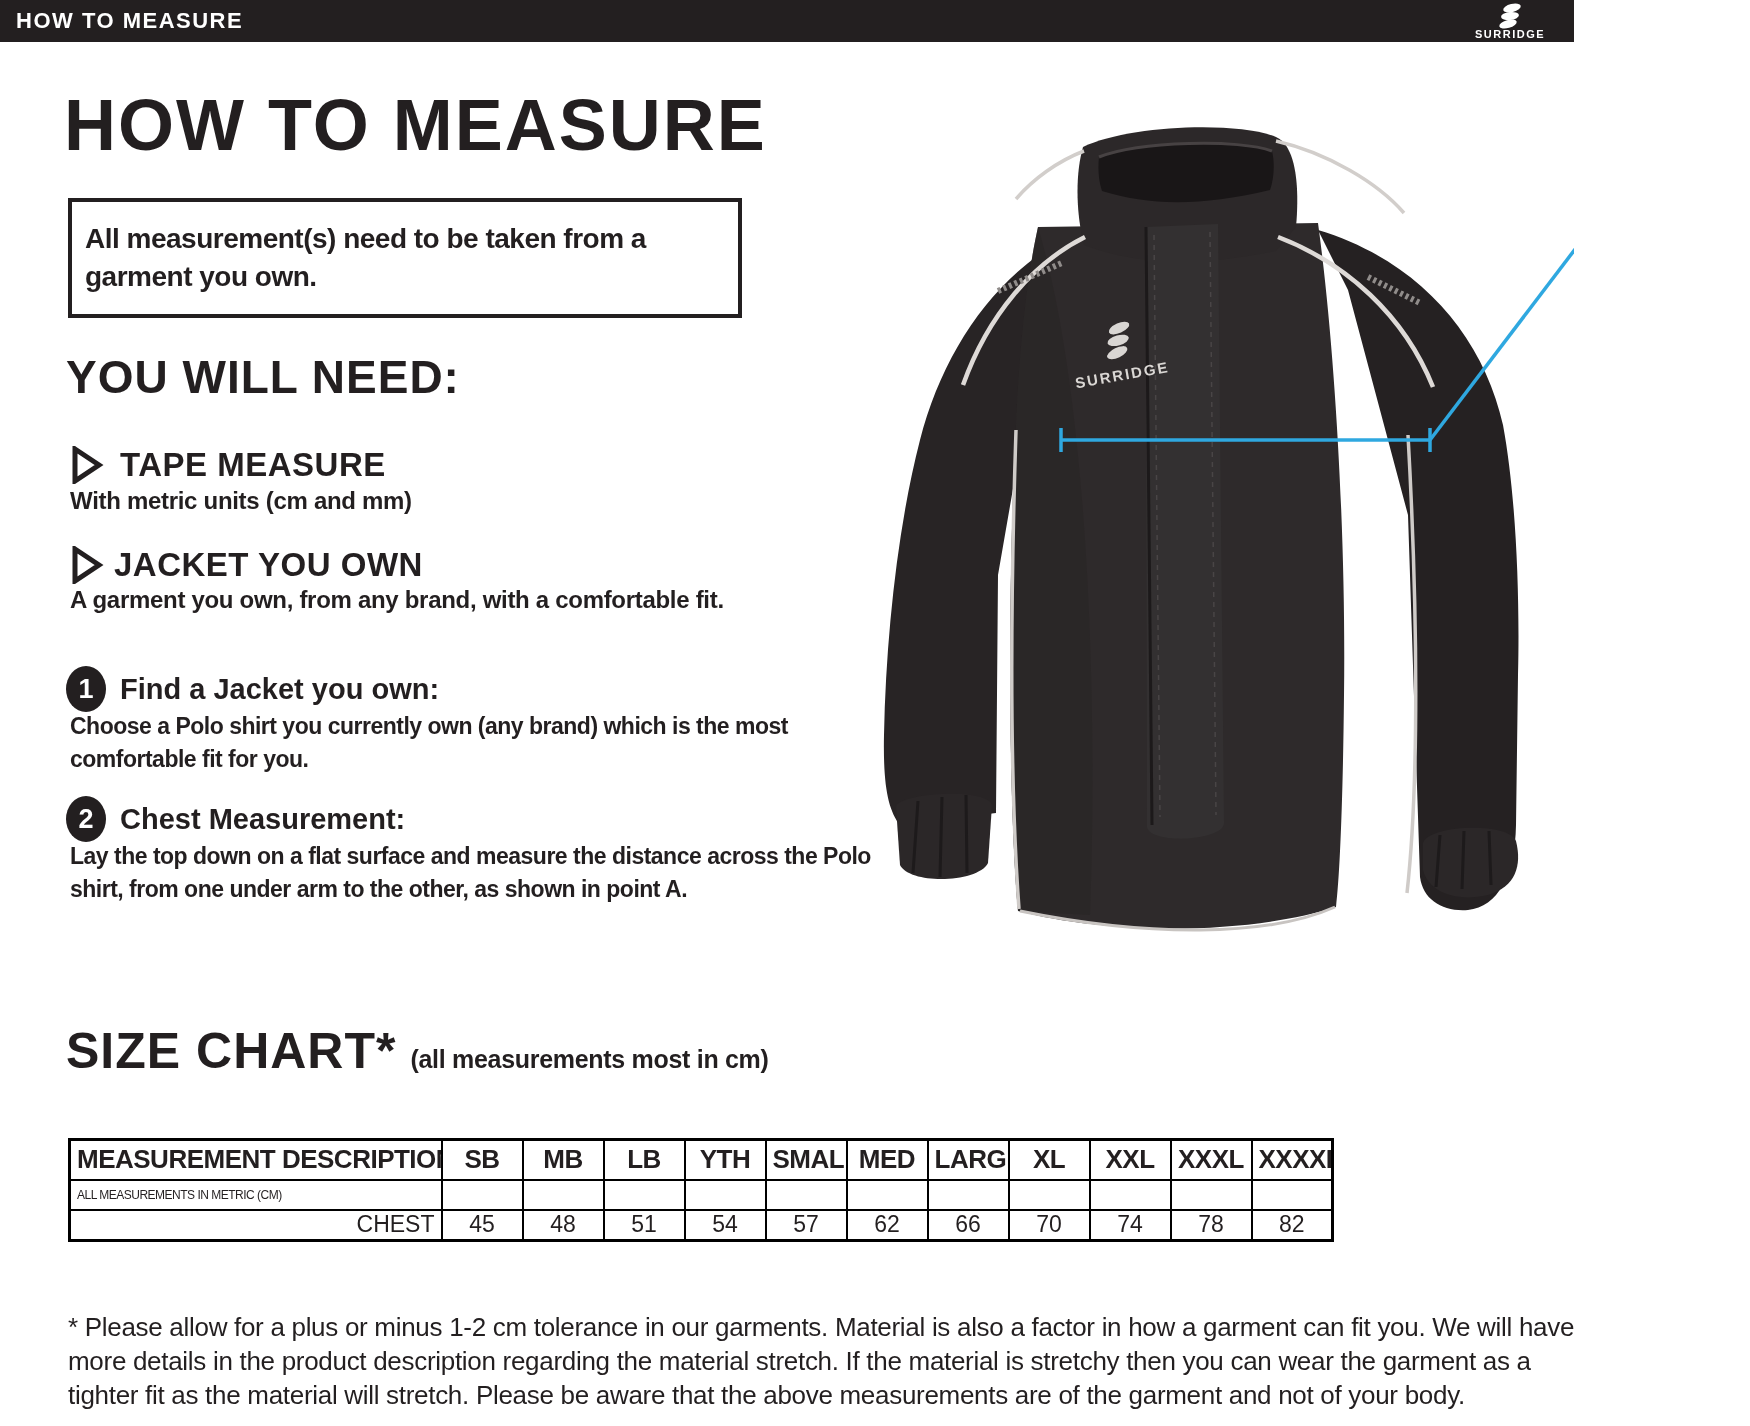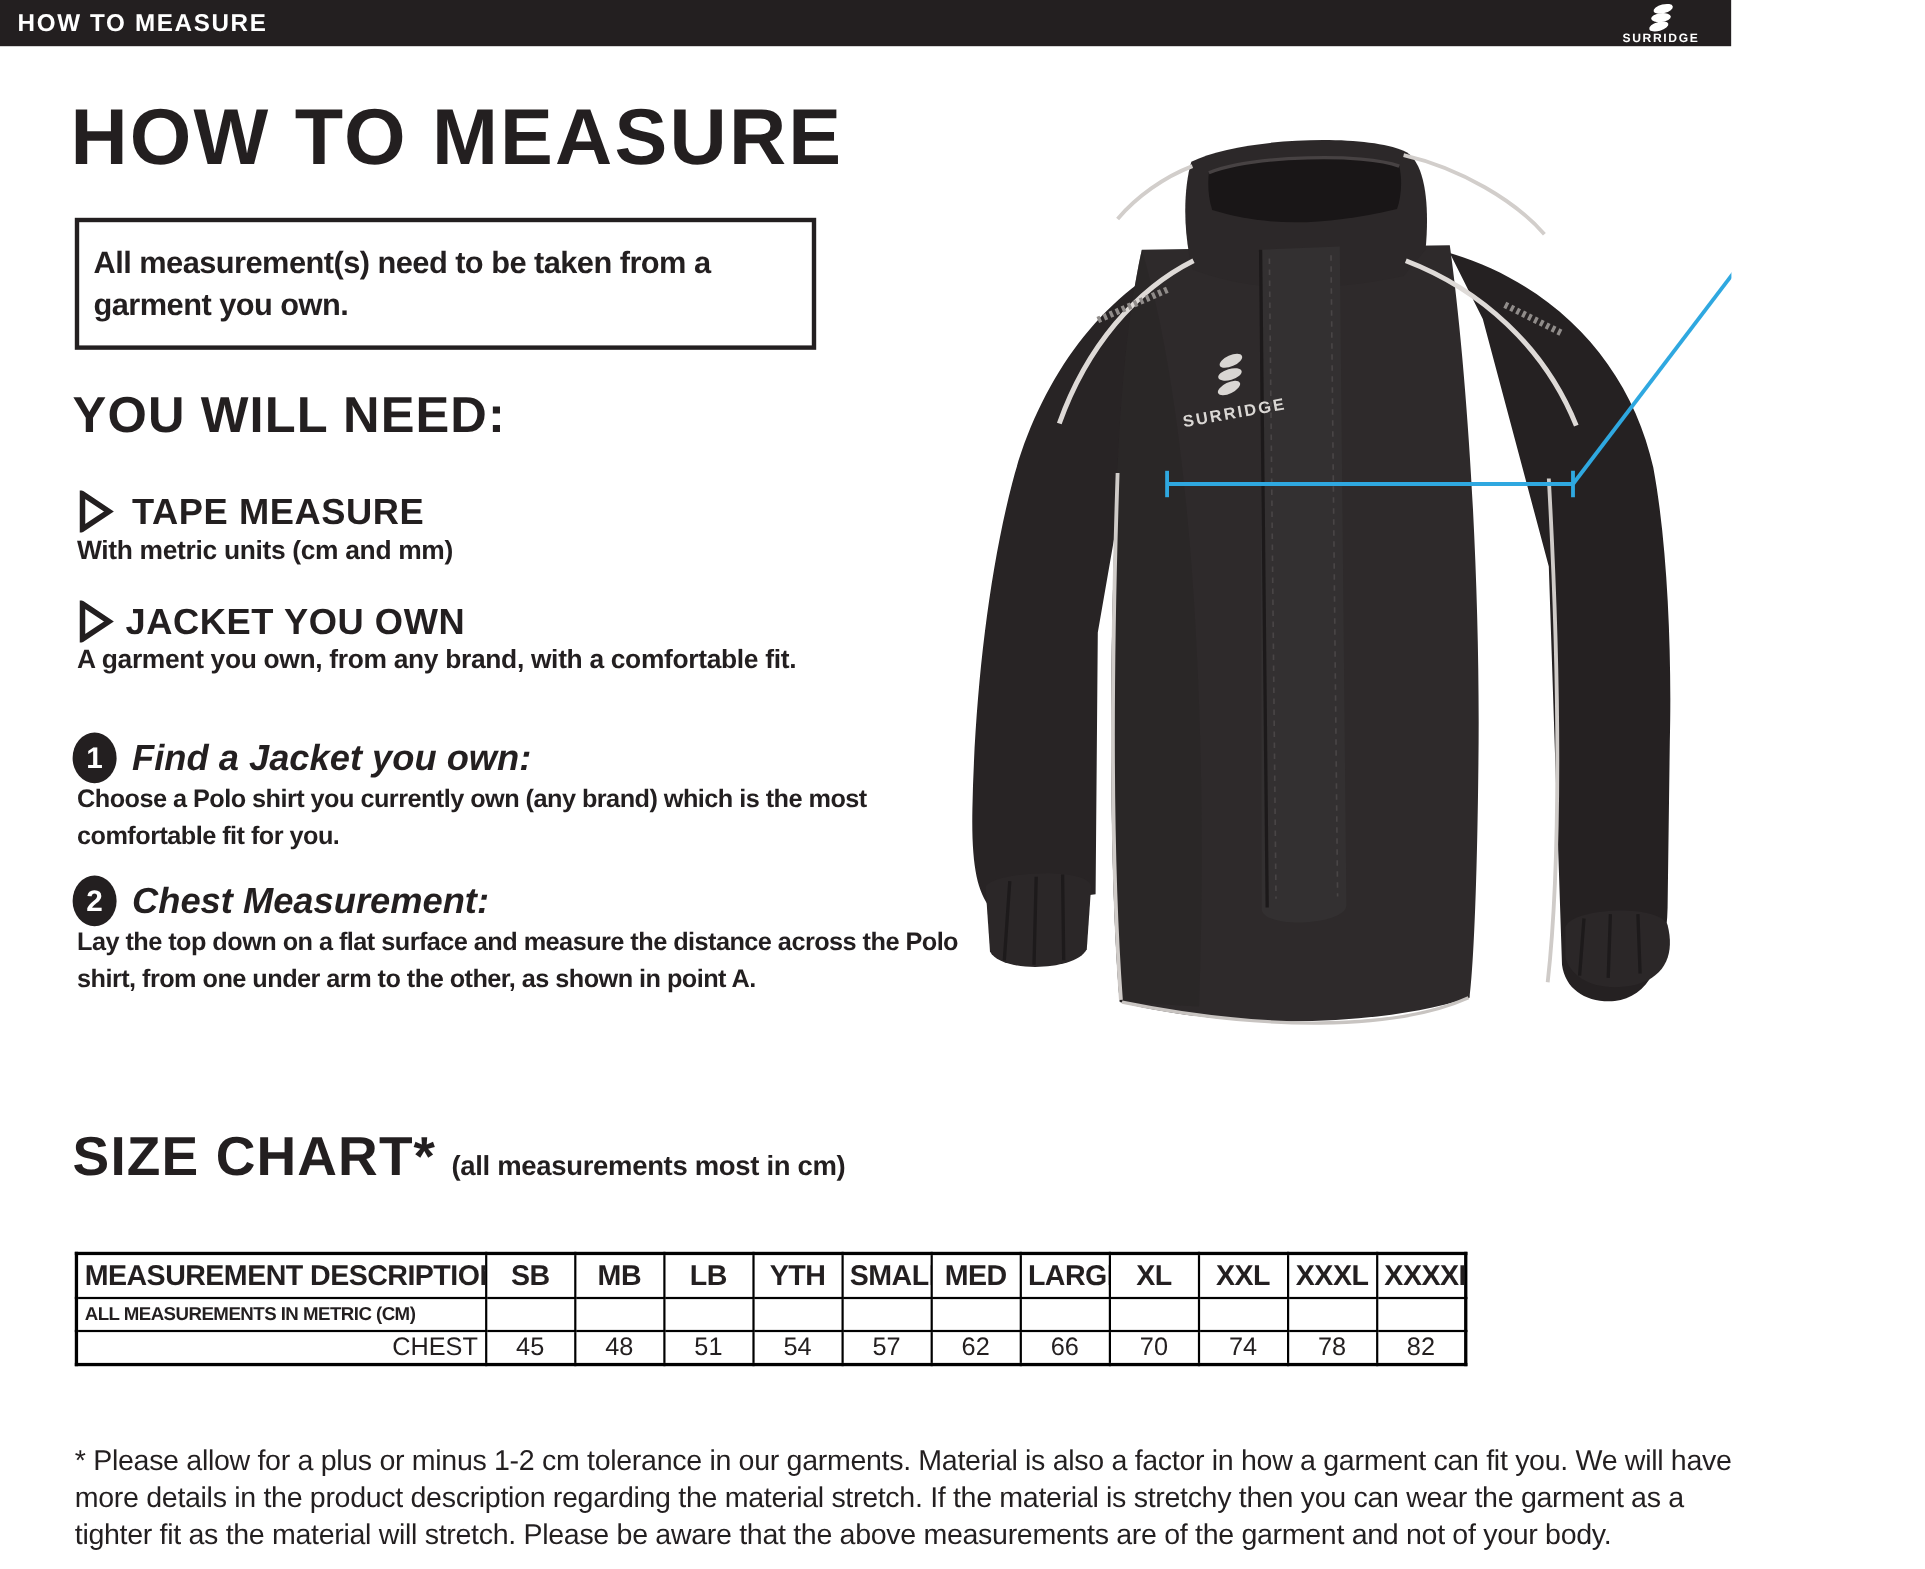--- a/index.html
+++ b/index.html
@@ -18,34 +18,34 @@
   
   .need-head{position:absolute;display:flex;align-items:center;gap:16px;}
   .need-head .label{font-size:33px;font-weight:bold;letter-spacing:0.5px;}
   .need-desc{position:absolute;font-size:24px;font-weight:bold;letter-spacing:-0.3px;}
   .item1-head{left:70px;top:446px;}  .item1-desc{left:70px;top:487px;}
   .item2-head{left:70px;top:546px;gap:10px;}  .item2-desc{left:70px;top:586px;}
   
   .step-head{position:absolute;display:flex;align-items:center;gap:14px;}
   .step-num{width:40px;height:46px;border-radius:50%;background:#231f20;color:#ffffff;
             display:flex;align-items:center;justify-content:center;font-size:27px;font-weight:bold;flex:0 0 auto;}
-  .step-title{font-size:33px;font-weight:bold;font-style:italic;}
+  .step-title{font-size:29px;font-weight:bold;}
   .step-desc{position:absolute;font-size:23px;font-weight:bold;letter-spacing:-0.5px;line-height:33px;width:840px;}
   .step1-head{left:66px;top:666px;}  .step1-desc{left:70px;top:710px;}
   .step2-head{left:66px;top:796px;}  .step2-desc{left:70px;top:840px;}
   
   .sc-head{position:absolute;left:66px;top:1022px;display:flex;align-items:baseline;gap:14px;}
   .sc-title{font-size:50px;font-weight:bold;letter-spacing:1px;}
   .sc-note{font-size:25px;font-weight:bold;letter-spacing:-0.3px;}
   table.size-table{position:absolute;left:68px;top:1138px;border-collapse:collapse;
                    border:3px solid #000;table-layout:fixed;width:1263px;}
   .size-table th,.size-table td{border:2px solid #000;padding:0 6px;box-sizing:border-box;overflow:hidden;white-space:nowrap;}
   .size-table th{height:40px;font-size:26px;font-weight:bold;text-align:center;letter-spacing:-0.5px;}
   .size-table .left{text-align:left;}
-  .size-table .metric-row td{height:30px;font-size:17px;font-weight:bold;letter-spacing:-0.5px;}
+  .size-table .metric-row td{height:30px;font-size:12px;font-weight:normal;letter-spacing:-0.5px;}
   .size-table .chest-row td{height:31px;font-size:23px;font-weight:normal;text-align:center;}
   .size-table .chest-row td.left{text-align:right;}
   col.c0{width:372px;} col.cs{width:81px;}
   
   .footnote{position:absolute;left:68px;top:1266px;width:1530px;font-size:26px;font-weight:normal;
             line-height:34px;letter-spacing:-0.3px;margin-top:44px;}
   
   .jacket-wrap{position:absolute;left:848px;top:95px;width:900px;height:850px;}
 </style>
 </head>

